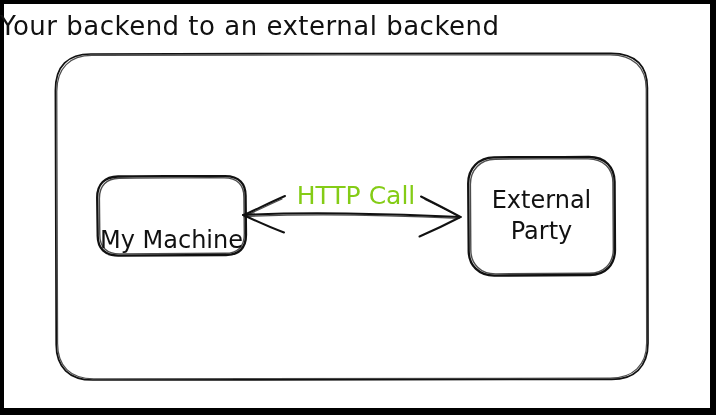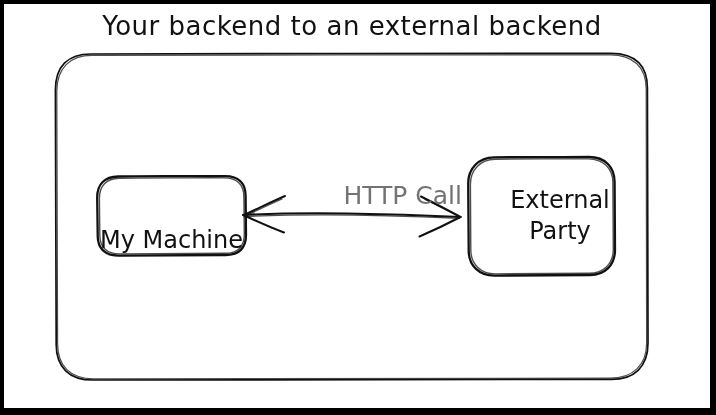--- a/index.html
+++ b/index.html
@@ -27,21 +27,21 @@
     left: 0;
     top: 0;
     width: 716px;
     height: 415px;
   }
   .page-title {
     position: absolute;
     left: 0;
     top: 11px;
     width: 704px;
-    text-align: center;
+    text-align: left;
     font-size: 26px;
     letter-spacing: 0.5px;
     color: #111111;
     white-space: nowrap;
   }
   .node-label {
     position: absolute;
     display: flex;
     align-items: center;
     justify-content: center;
@@ -56,34 +56,33 @@
     width: 149px;
     height: 80px;
     white-space: nowrap;
     align-items: flex-end;
   }
   .label-external-party {
     left: 468px;
     top: 157px;
     width: 147px;
     height: 118px;
-    justify-content: flex-end;
   }
   .label-external-party span {
     display: block;
     width: 110px;
   }
   .edge-label {
     position: absolute;
     left: 250px;
     top: 181px;
     width: 212px;
-    text-align: right;
+    text-align: center;
     font-size: 25px;
-    color: #737373;
+    color: #84cc16;
     white-space: nowrap;
   }
   svg .sketch {
     fill: none;
     stroke: #111111;
     stroke-linecap: round;
     stroke-linejoin: round;
   }
   svg .pass2 {
     opacity: 0.75;

